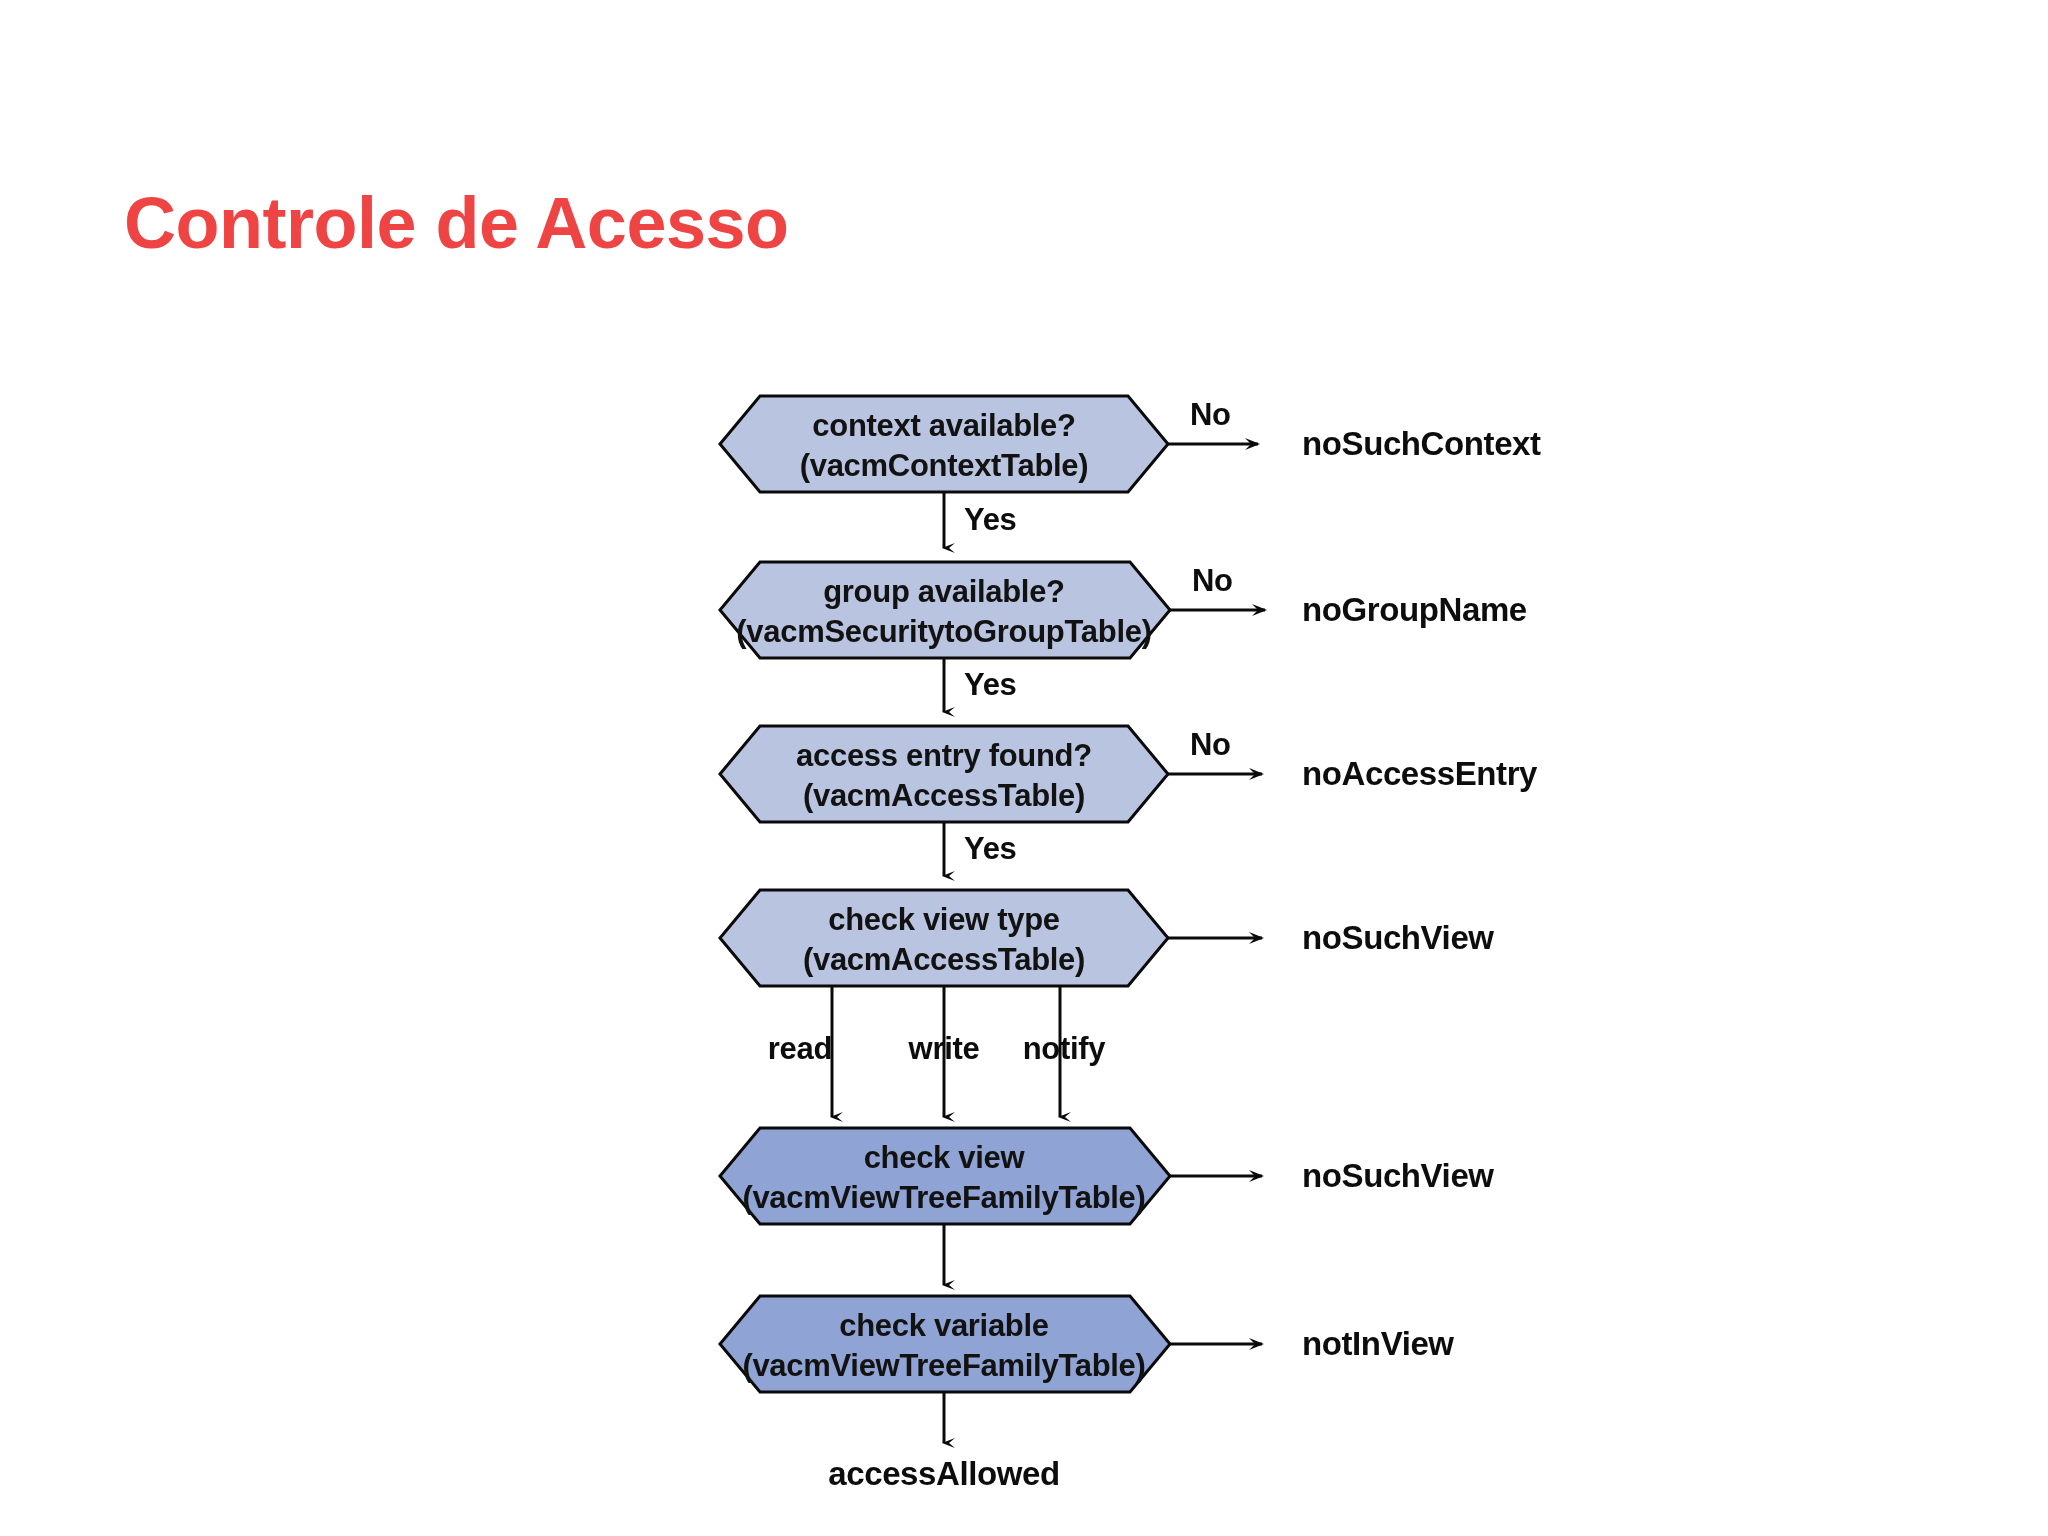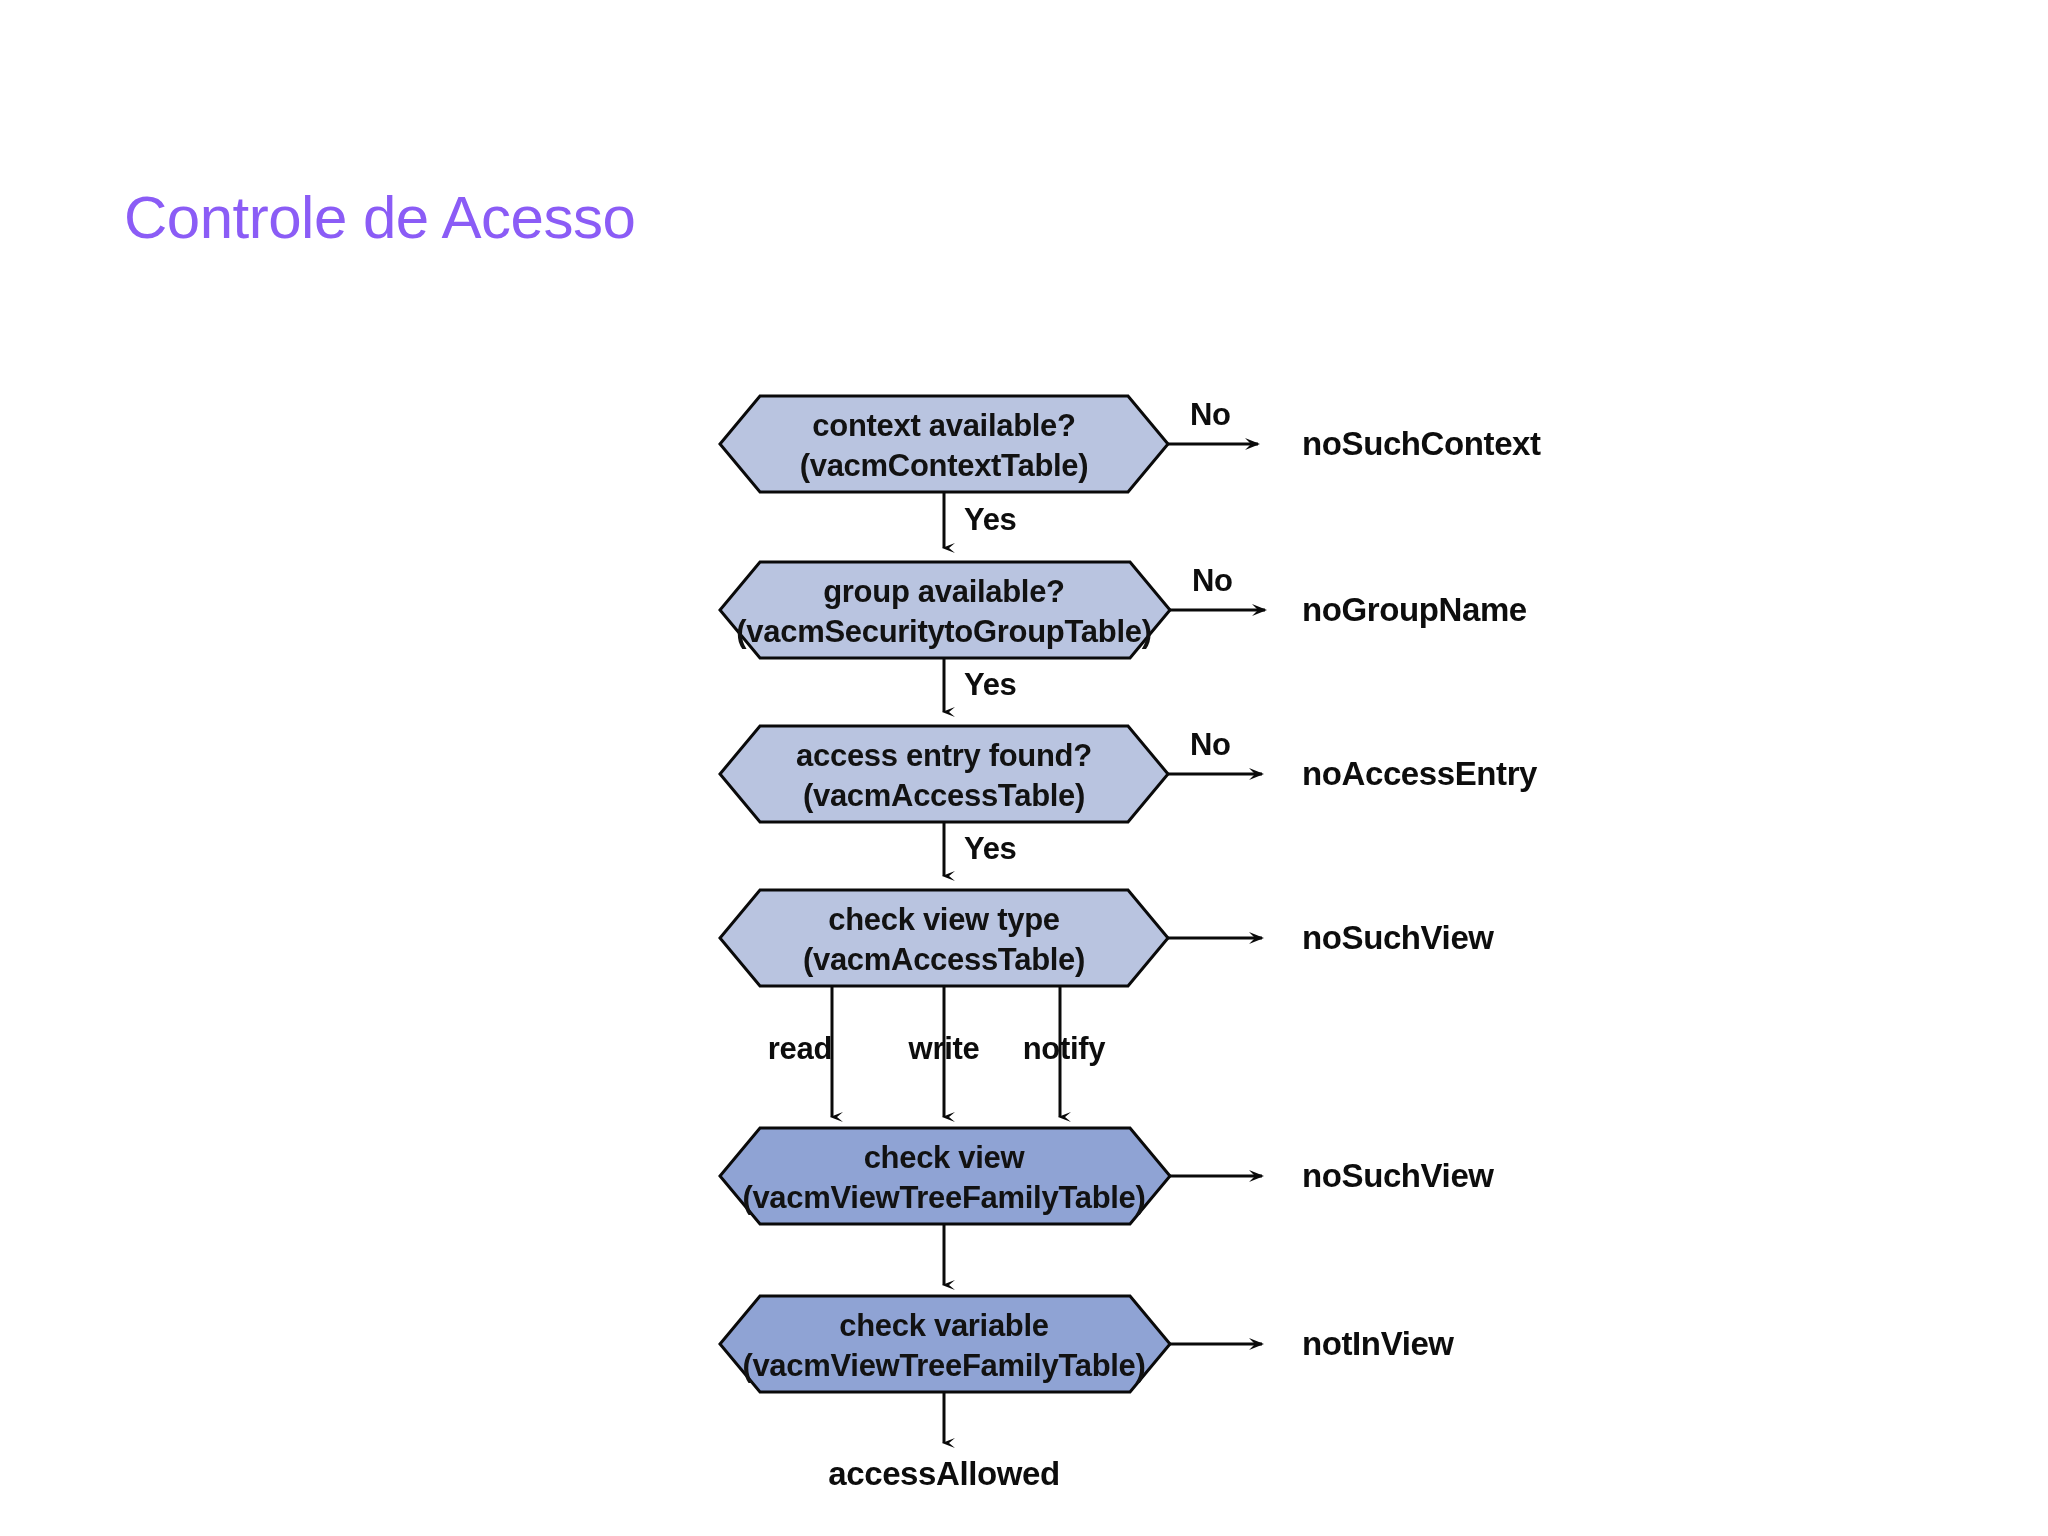--- a/index.html
+++ b/index.html
@@ -18,24 +18,24 @@
     background: #ffffff;
     overflow: hidden;
   }
 
   
   #slide-title {
     position: absolute;
     left: 124px;
     top: 186px;
     font-family: "Liberation Sans", sans-serif;
-    font-size: 60px;
-    font-weight: 400;
+    font-size: 72px;
+    font-weight: 700;
     line-height: 1.05;
-    color: #8b5cf6;
+    color: #ef4444;
     letter-spacing: -0.5px;
     white-space: nowrap;
   }
 
   
   #diagram {
     position: absolute;
     left: 0;
     top: 0;
     width: 2048px;

